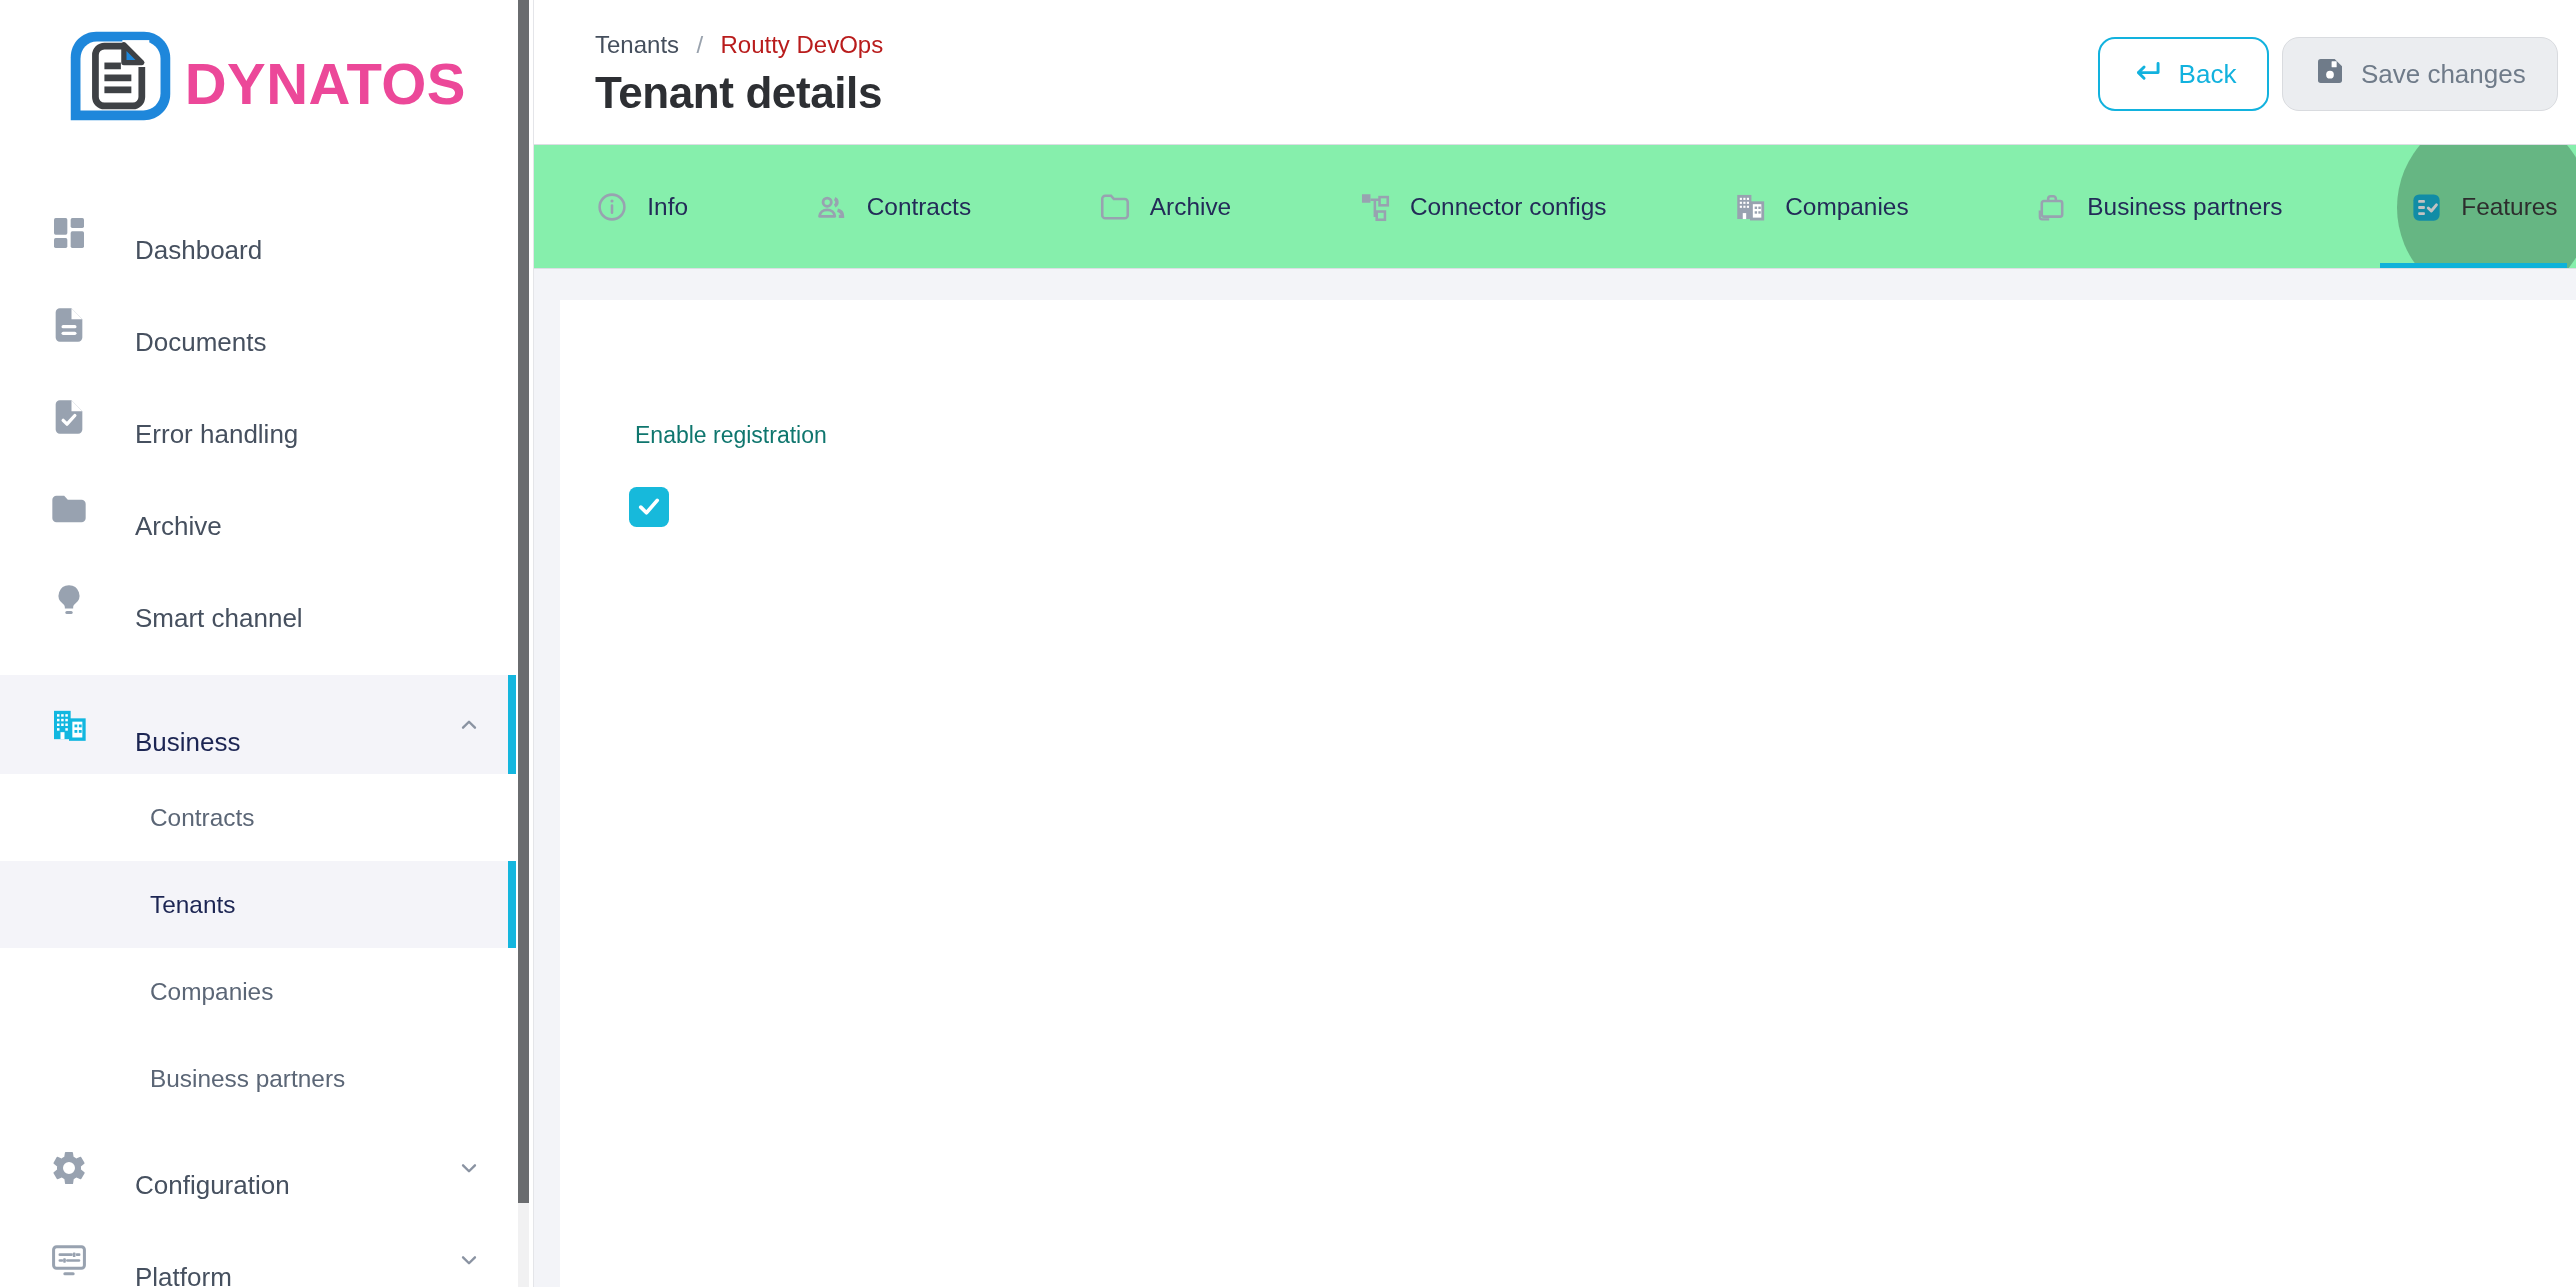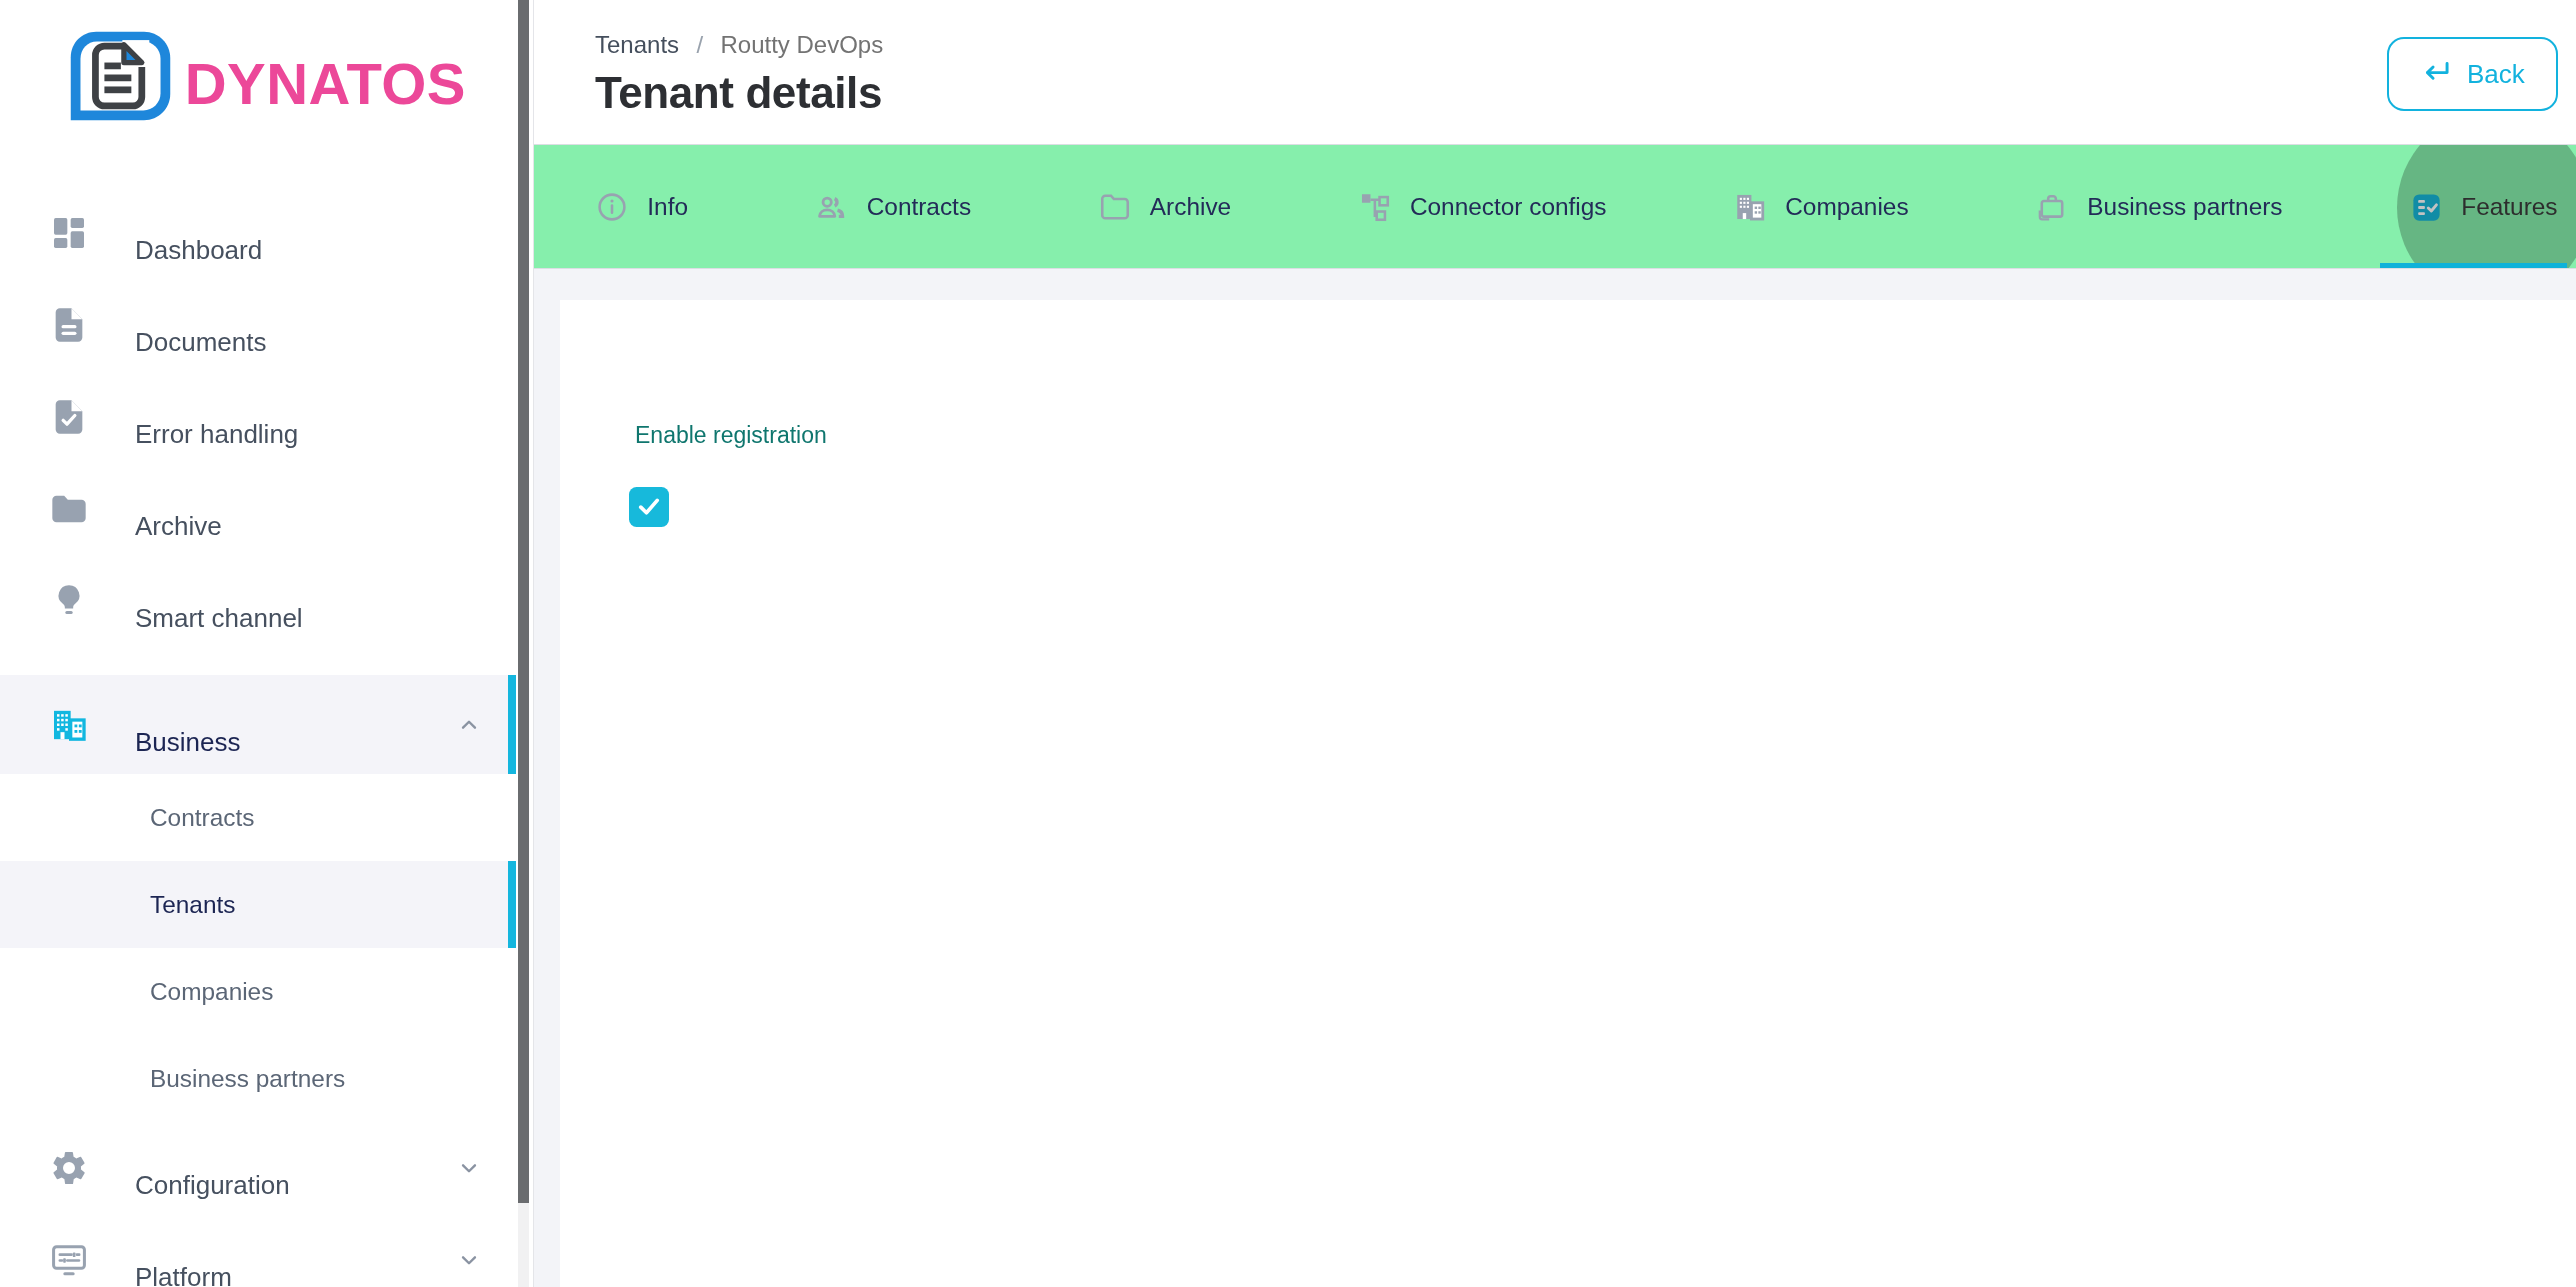--- a/index.html
+++ b/index.html
@@ -37,21 +37,21 @@
                          width: 7.6px; background: #14B6DE; }
 
   
   .main { flex: 1; display: flex; flex-direction: column; min-width: 0; }
 
   .header { height: 145px; flex: none; display: flex; align-items: center;
             padding: 4.6px 18.3px 0 61px; border-bottom: 1.5px solid #DCDEE3; background: #fff; }
   .head-text { flex: 1; }
   .breadcrumb { font-size: 24px; color: #454F5D; margin-bottom: 9.2px; }
   .crumb-sep { color: #99A2AD; margin: 0 10.7px; }
-  .crumb-link { color: #737373; cursor: pointer; }
+  .crumb-link { color: #b91c1c; cursor: pointer; }
   h1 { font-size: 44px; font-weight: bold; color: #2D2F33; letter-spacing: -0.4px; }
 
   .actions { display: flex; gap: 12.2px; align-items: center; }
   .btn { height: 74px; display: inline-flex; align-items: center; gap: 15.3px;
          border-radius: 17px; font-size: 26px; font-weight: 500; padding: 0 31px;
          cursor: pointer; font-family: inherit; }
   .btn-back { background: #fff; border: 2.3px solid #12B2DE; color: #12B2DE; }
   .btn-save { background: #EBEDF0; border: 1.5px solid #D9DBDF; color: #6F7B89; }
   .btn svg { flex: none; }
 
@@ -258,20 +258,30 @@
       <div class="actions">
         <button class="btn btn-back">
           <span>
             <svg viewBox="0 0 24 24" width="32" height="32" fill="none" stroke="#12B2DE" stroke-width="2.2" stroke-linecap="round" stroke-linejoin="round">
               <path d="M20.3 6.3v6.9H5.8"></path>
                 <path d="M9.8 9L5.6 13.2l4.2 4.2"></path>
             </svg>
           </span>
           <span>Back</span>
         </button>
+        <button class="btn btn-save">
+          <span>
+            <svg viewBox="0 0 24 24" width="32" height="32">
+              <path d="M5 3h10.5L21 8.5V19a2 2 0 0 1-2 2H5a2 2 0 0 1-2-2V5a2 2 0 0 1 2-2z" fill="#6F7B89"></path>
+              <rect x="13.2" y="4.6" width="3.8" height="4.6" rx=".4" fill="#fff"></rect>
+              <circle cx="12" cy="14.8" r="2.9" fill="#fff"></circle>
+            </svg>
+          </span>
+          <span>Save changes</span>
+        </button>
       </div>
     </header>
 
     <div class="tabbar">
       <div class="tab">
         <span class="tic">
           <svg viewBox="0 0 24 24" width="34" height="34" fill="none" stroke="currentColor" stroke-width="1.8">
             <circle cx="12" cy="12" r="8.75"></circle>
             <path d="M12 11v5" stroke-linecap="round"></path>
             <circle cx="12" cy="7.8" r="1.1" fill="currentColor" stroke="none"></circle>

